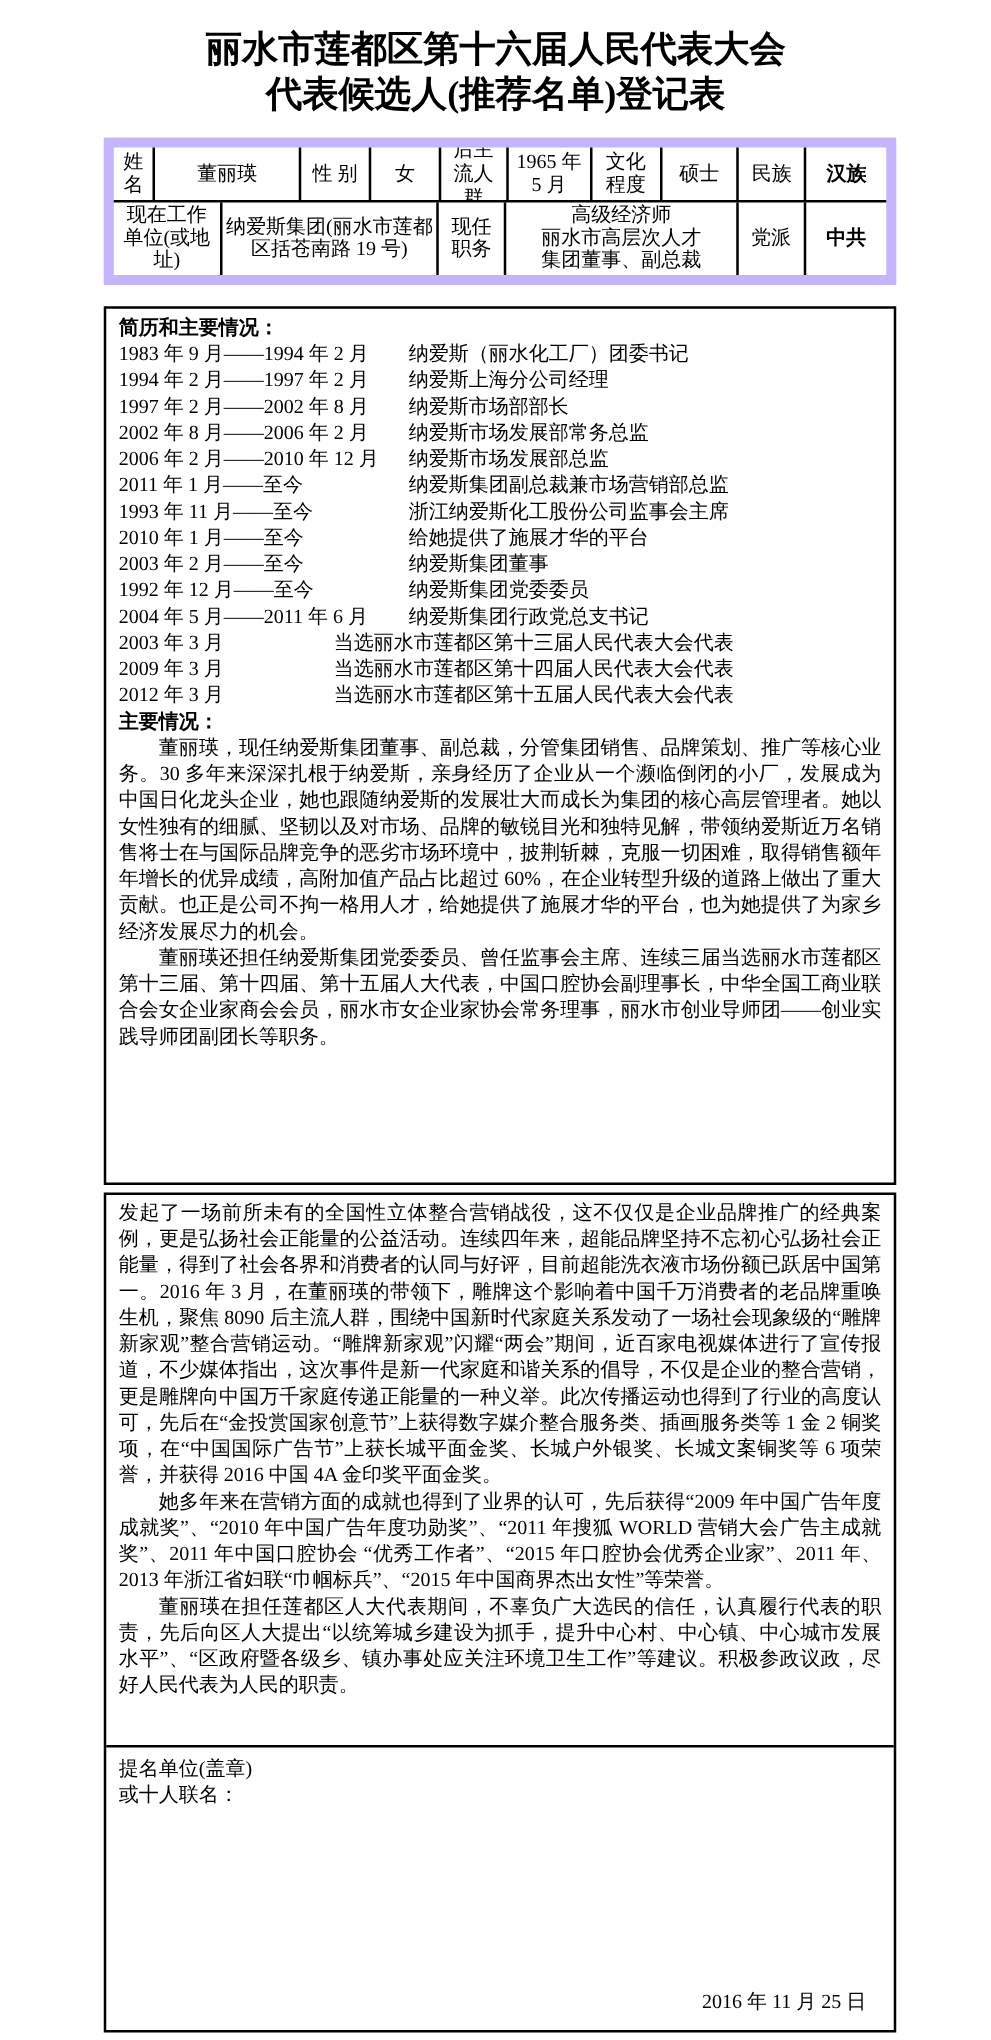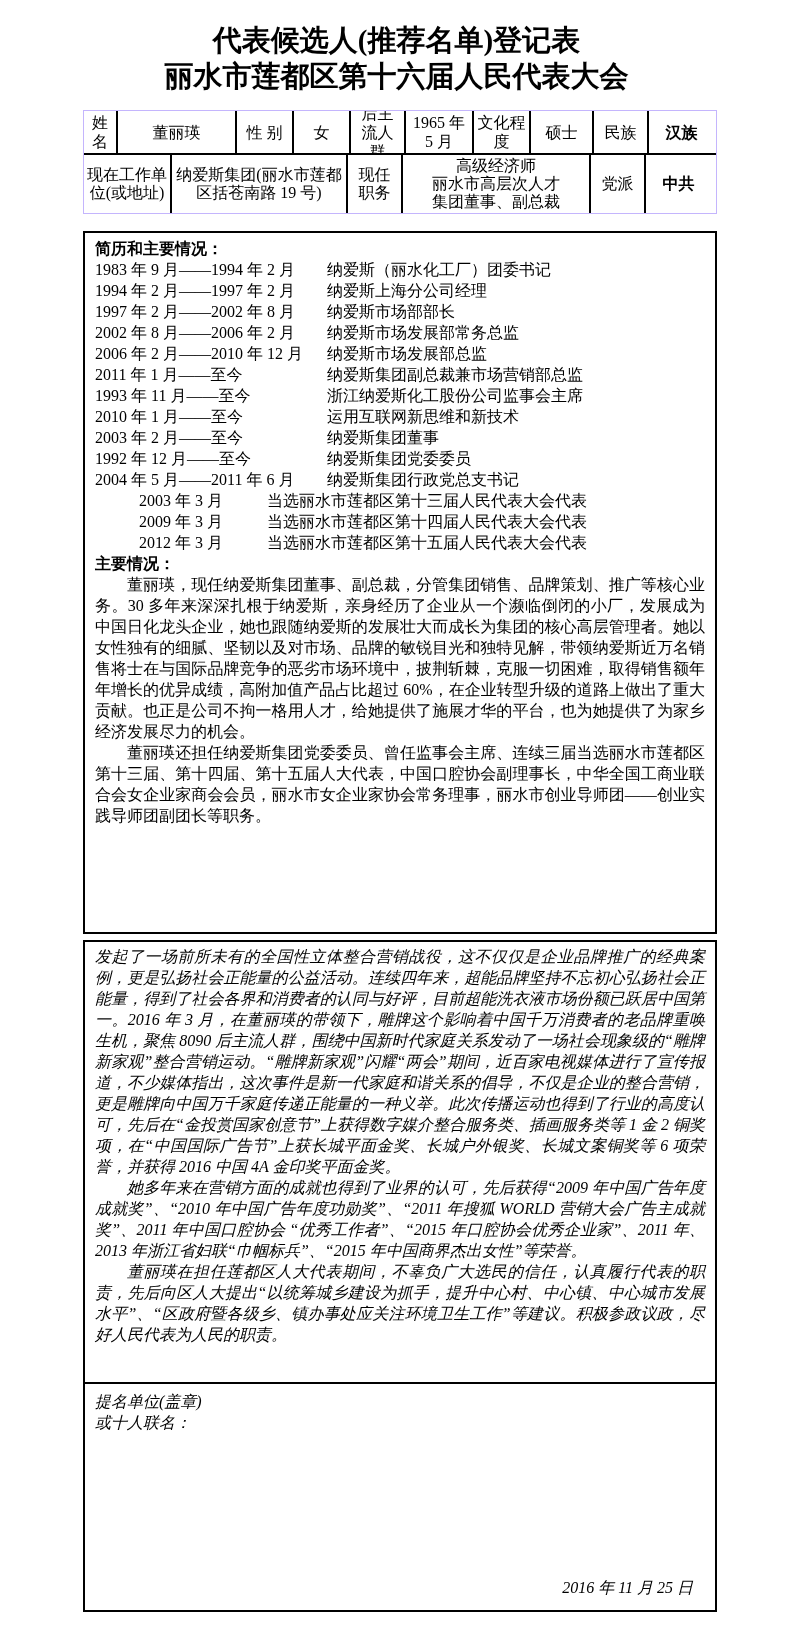--- a/index.html
+++ b/index.html
@@ -15,21 +15,21 @@
     padding-top:22px;
     text-align:center;
     font-weight:bold;
     font-size:29px;
     line-height:36px;
   }
   
   .info-table{
     margin:16px 0 0 83px;
     width:634px;
-    border:1px solid #c4b5fd;
+    border:8px solid #c4b5fd;
   }
   .itr{ display:flex; }
   .itr-1{ height:44px; border-bottom:2px solid #000; }
   .itr-2{ height:58px; }
   .cell{
     border-right:2px solid #000;
     display:flex; flex-direction:column;
     align-items:center; justify-content:center;
     text-align:center;
     font-size:16px; line-height:19px;
@@ -44,52 +44,52 @@
     width:634px;
     border:2px solid #000;
     font-size:16px;
     line-height:21px;
   }
   .box-main{
     margin-top:17px;
     height:703px;
     padding:5px 10px 0 10px;
   }
-  .box-bottom{ margin-top:6px;font-style:italic; }
+  .box-bottom{ margin-top:6px; }
   .sec-cont{
     height:440px;
     padding:4px 10px 0 10px;
   }
   .sec-nom{
     border-top:2px solid #000;
     height:228px;
     padding:7px 10px 0 10px;
     position:relative;
   }
   .heading{ font-weight:bold; }
   .para{ text-align:justify; }
   .v-indent{ text-indent:2em; }
   .v-flush{ text-indent:0; }
   .resume-line{ display:flex; white-space:nowrap; }
   .resume-line .period{ flex:none; }
   .v-career .period{ width:232px; }
-  .v-election .period{ width:172px;text-align:center; }
+  .v-election .period{ width:172px; }
   .nom-date{
     position:absolute;
     right:22px; bottom:12px;
     font-size:16px;
     margin-top:37px;
   }
 </style>
 </head>
 <body>
 
 <div class="doc-title">
+  <div>丽水市莲都区第十六届人民代表大会</div>
   <div>代表候选人(推荐名单)登记表</div>
-  <div>丽水市莲都区第十六届人民代表大会</div>
 </div>
 
 <div class="info-table">
   <div class="itr itr-1">
     <div class="cell" style="width:34px">姓名</div>
     <div class="cell" style="width:119px">董丽瑛</div>
     <div class="cell" style="width:57px">性 别</div>
     <div class="cell" style="width:57px">女</div>
     <div class="cell" style="width:55px">后主流人群</div>
     <div class="cell" style="width:68px">1965 年 5 月</div>
@@ -138,21 +138,21 @@
       <div class="resume-line v-career">
       <span class="period">2011 年 1 月——至今</span>
       <span class="role">纳爱斯集团副总裁兼市场营销部总监</span>
     </div>
       <div class="resume-line v-career">
       <span class="period">1993 年 11 月——至今</span>
       <span class="role">浙江纳爱斯化工股份公司监事会主席</span>
     </div>
       <div class="resume-line v-career">
       <span class="period">2010 年 1 月——至今</span>
-      <span class="role">运用互联网新思维和新技术</span>
+      <span class="role">给她提供了施展才华的平台</span>
     </div>
       <div class="resume-line v-career">
       <span class="period">2003 年 2 月——至今</span>
       <span class="role">纳爱斯集团董事</span>
     </div>
       <div class="resume-line v-career">
       <span class="period">1992 年 12 月——至今</span>
       <span class="role">纳爱斯集团党委委员</span>
     </div>
       <div class="resume-line v-career">

